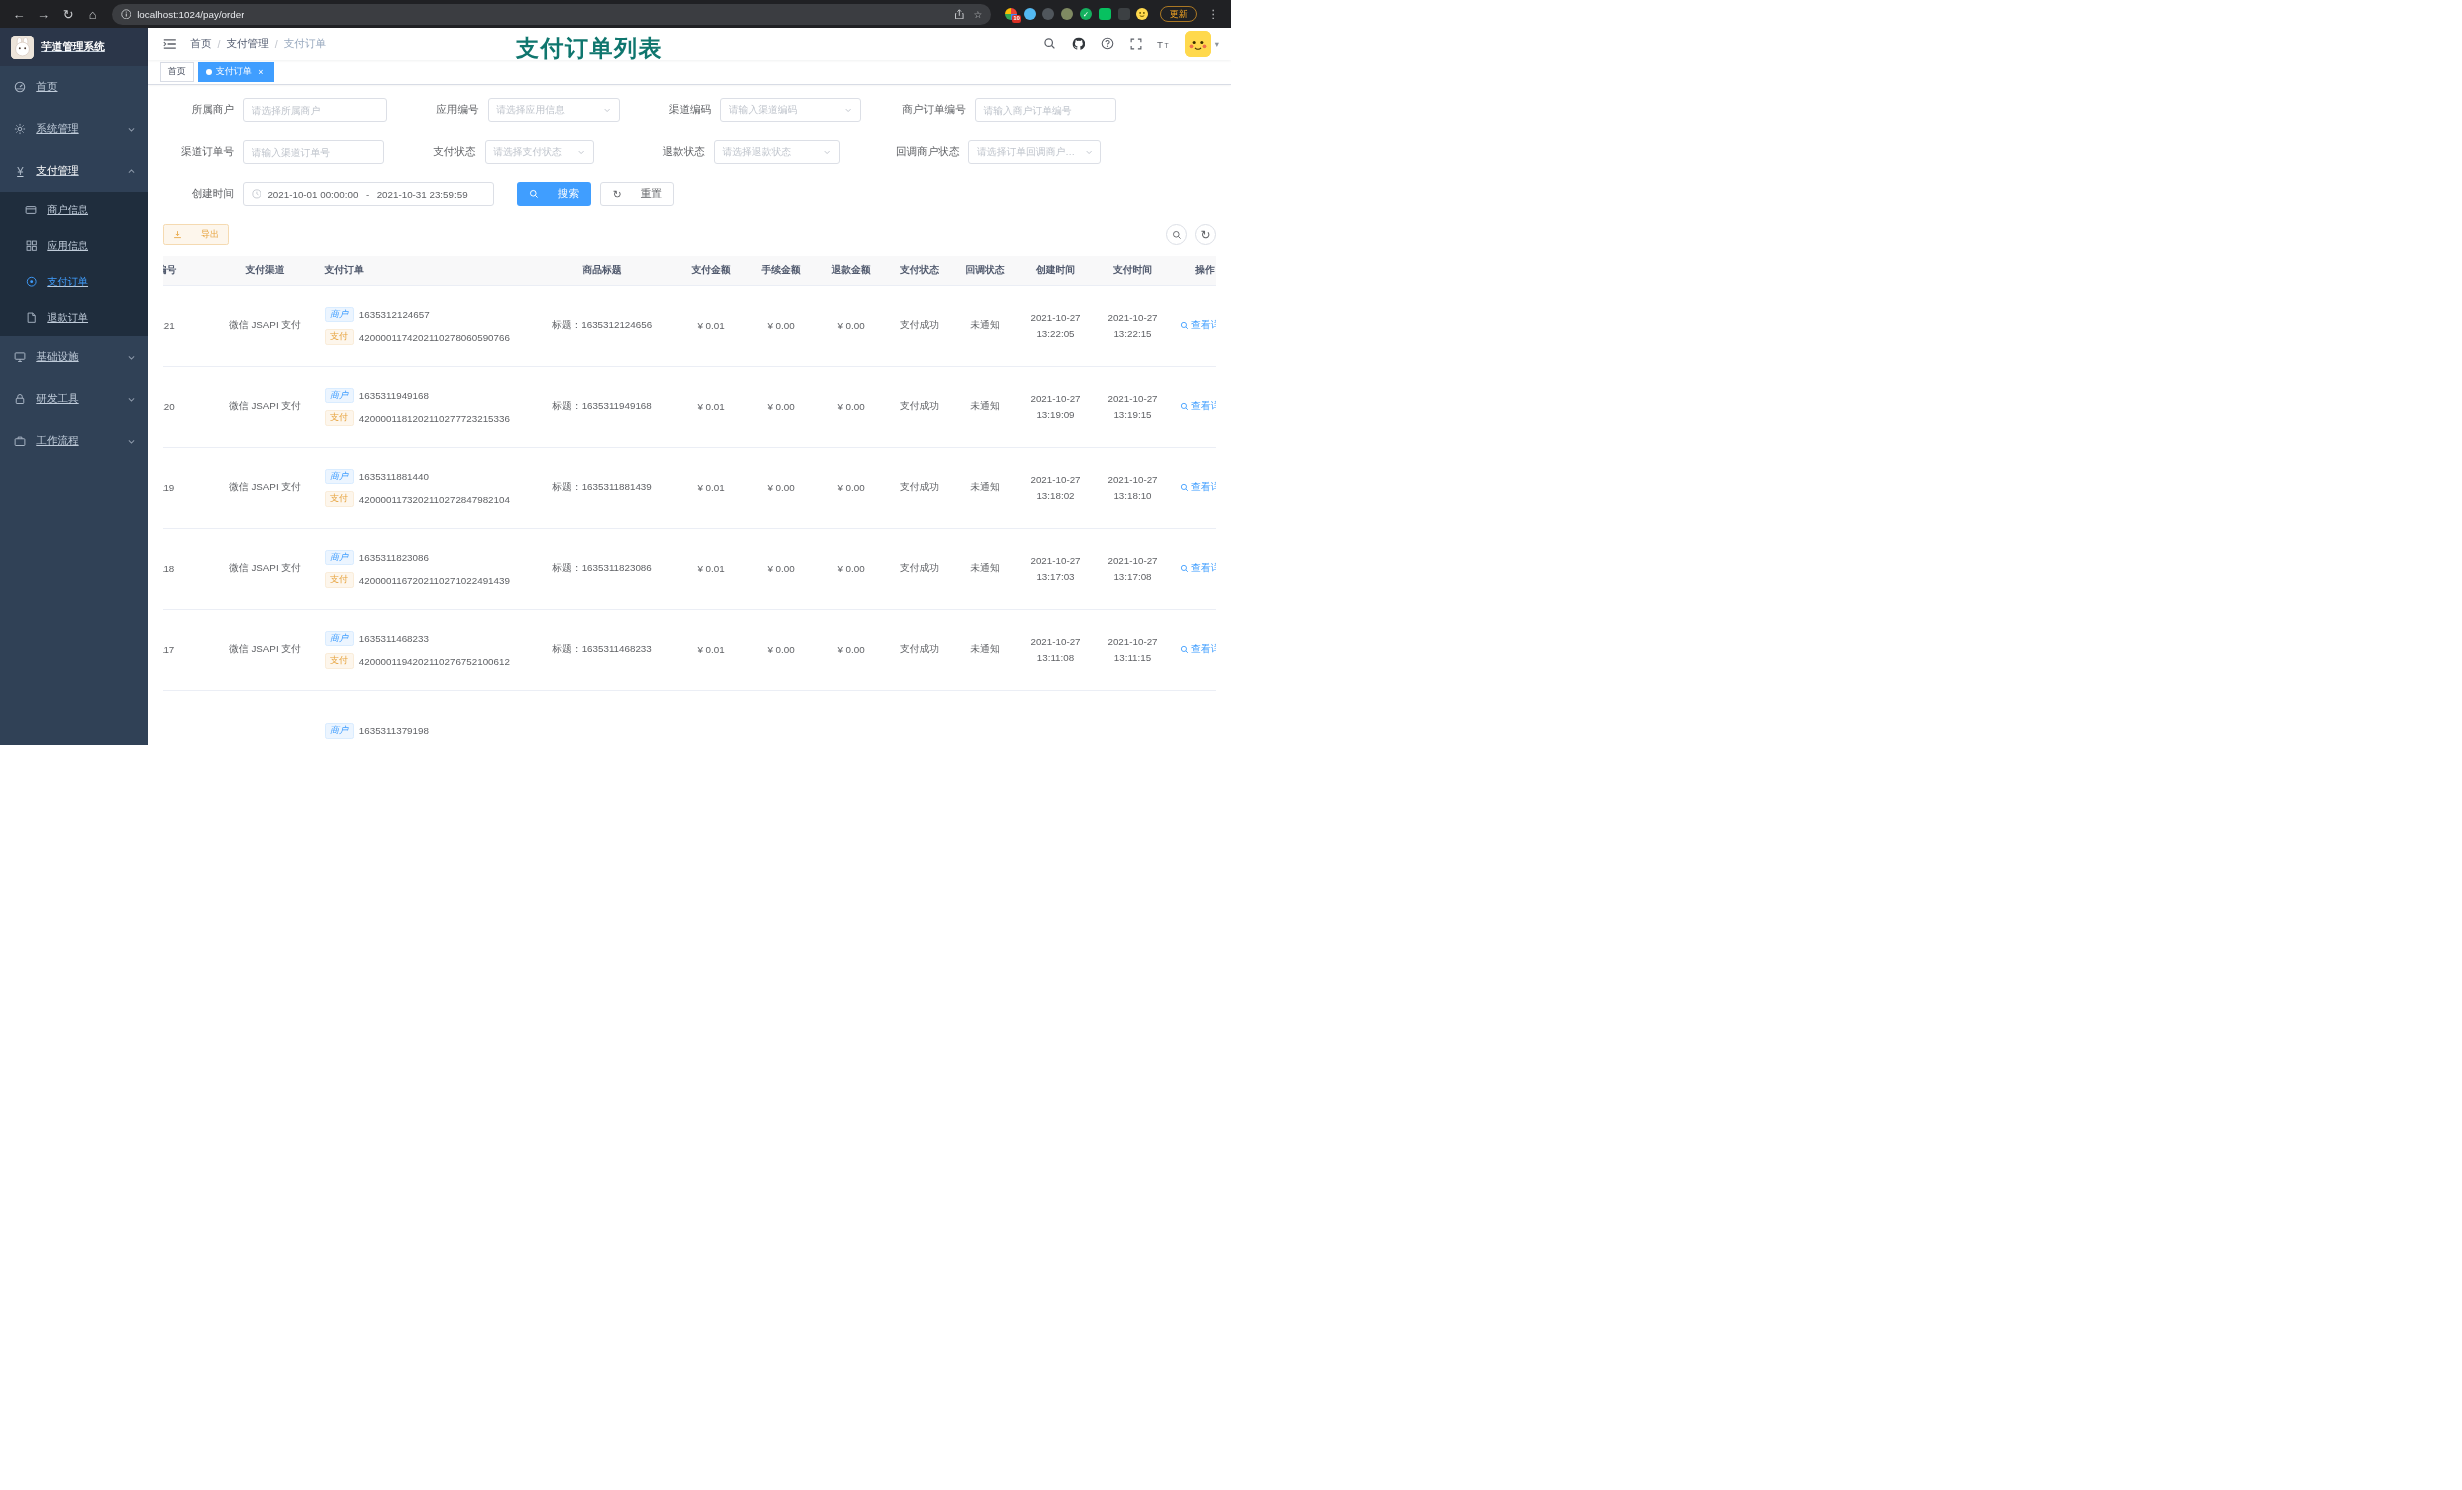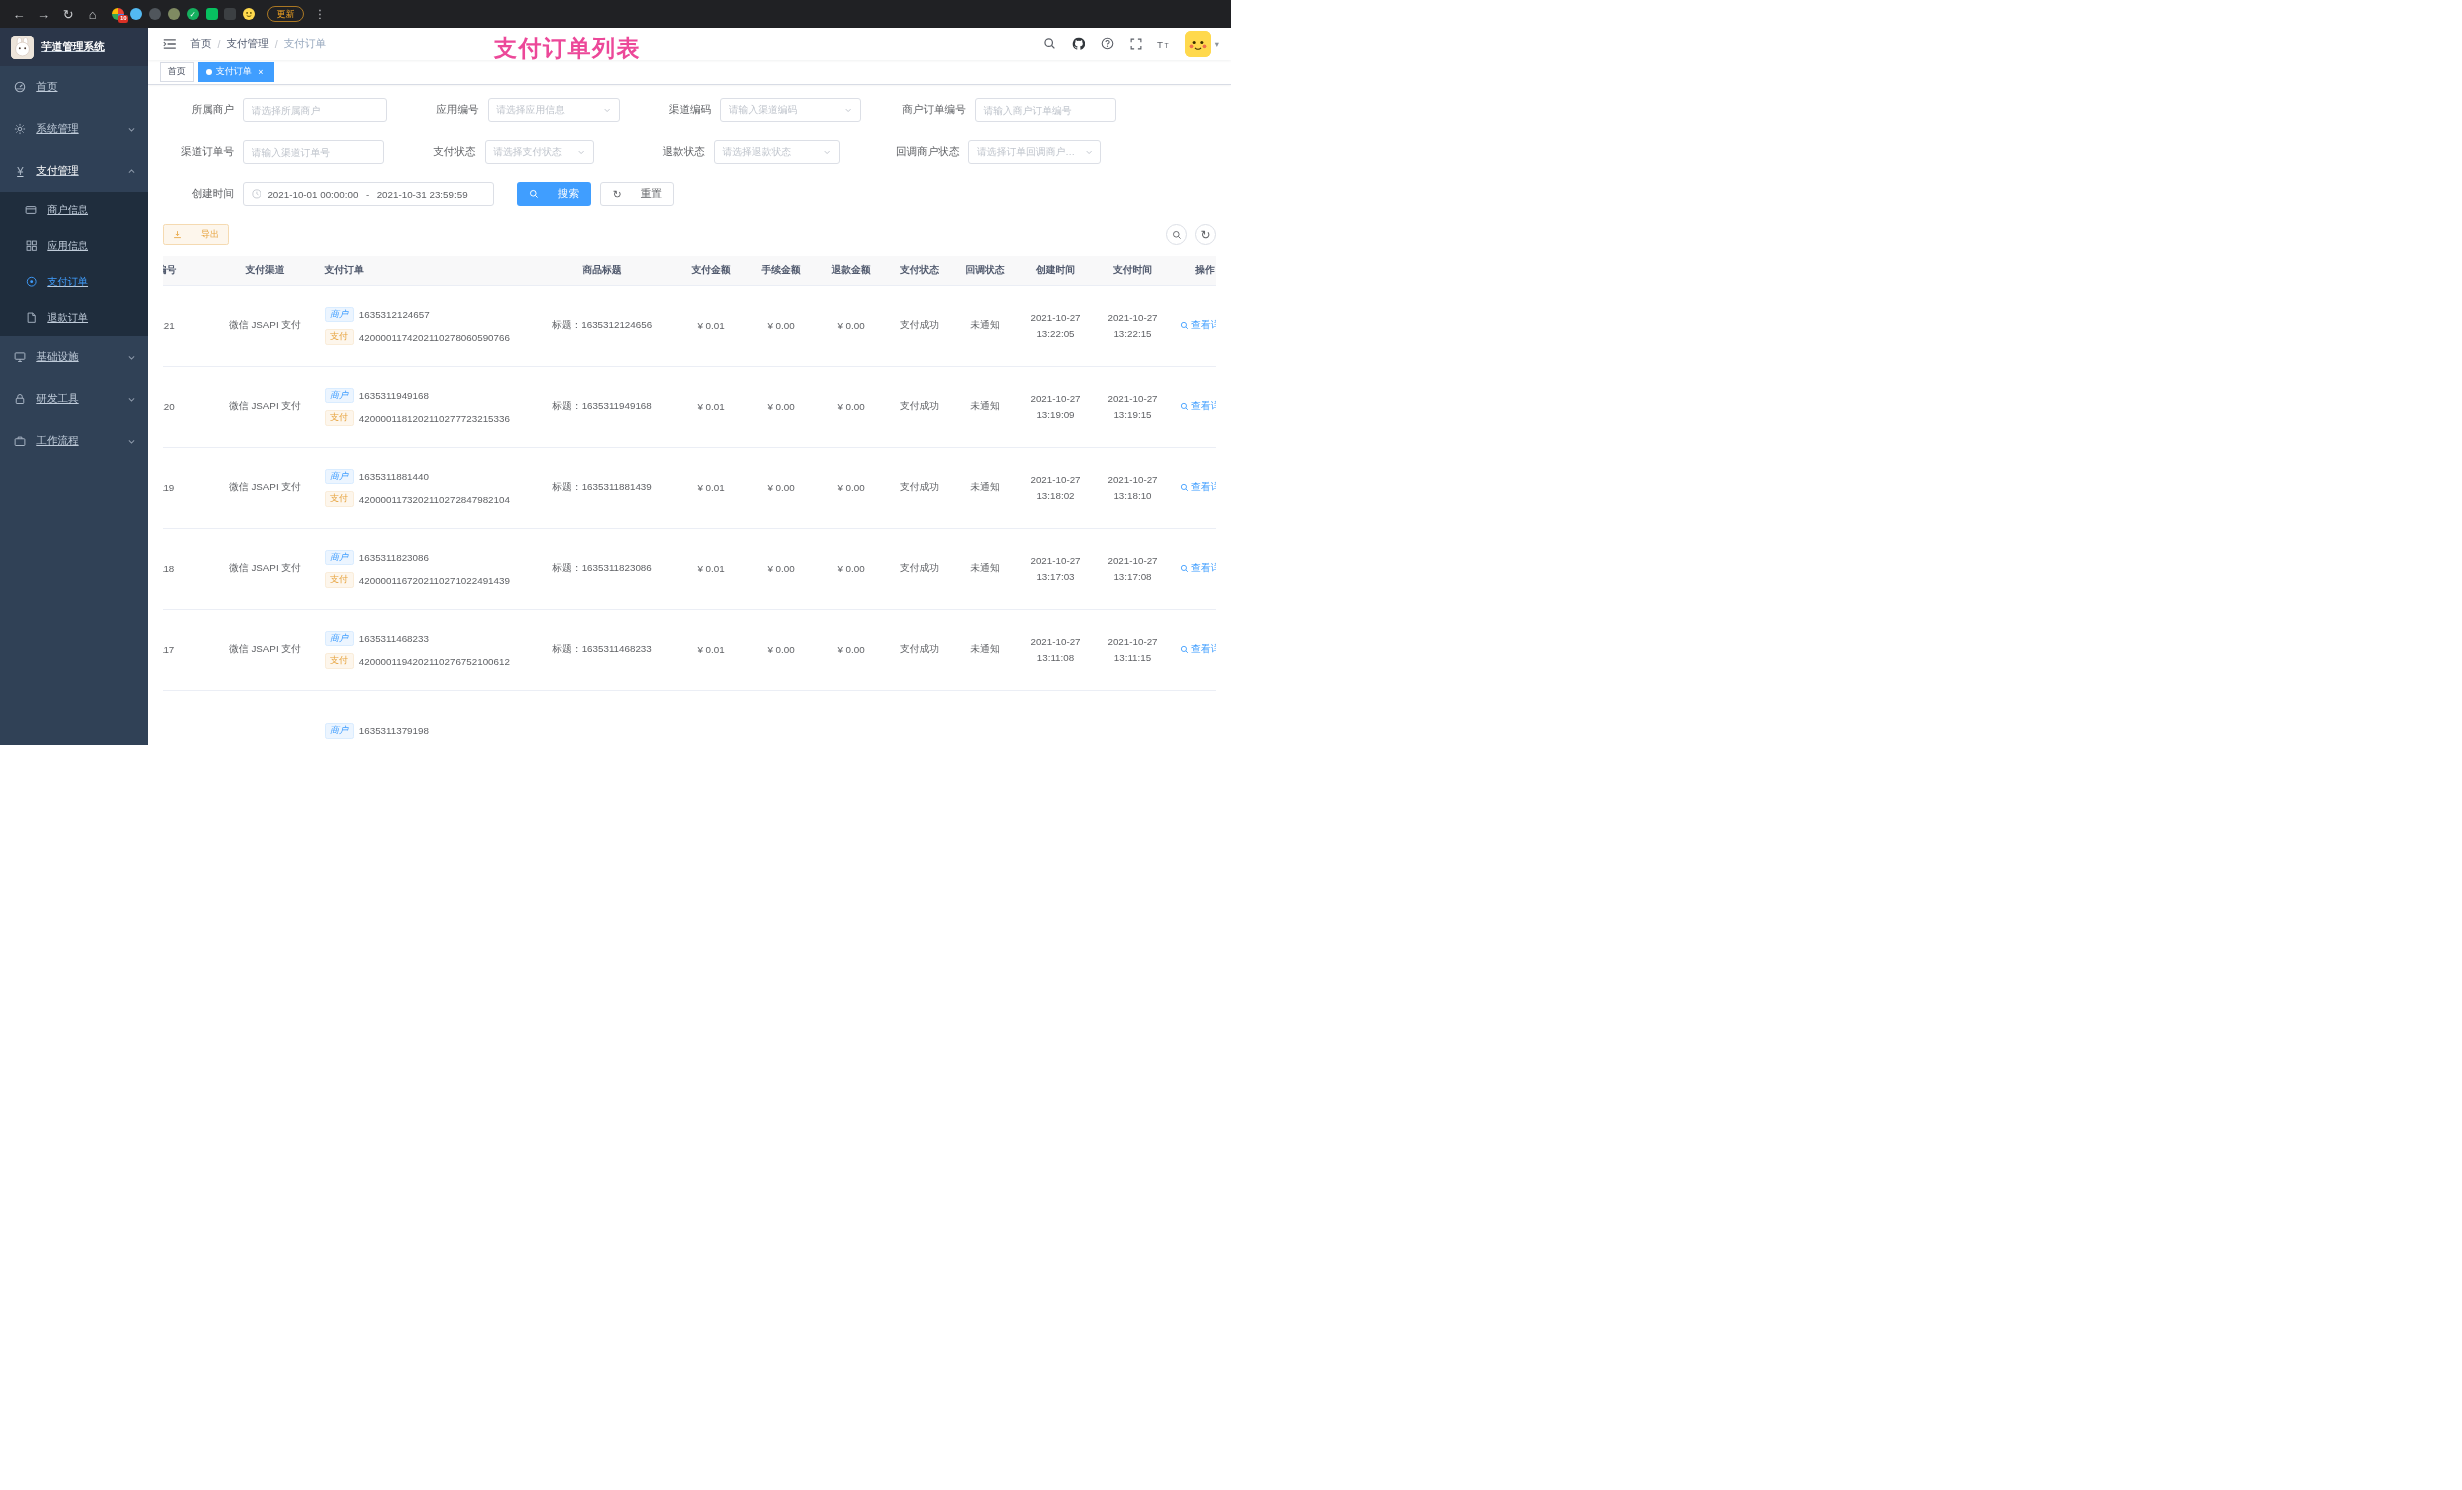--- a/index.html
+++ b/index.html
@@ -43,21 +43,21 @@
   .hamburger { width:19.7px; height:19.7px; display:flex; align-items:center; justify-content:center; color:#5a5e66; margin-right:10.6px; cursor:pointer; }
   .crumbs { display:flex; align-items:center; gap:6px; font-size:10.6px; color:#515a6e; }
   .crumbs .sep { color:#c0c4cc; }
   .crumbs .current { color:#97a8be; }
   .nav-right { margin-left:auto; display:flex; align-items:center; gap:12px; color:#5a5e66; }
   .nav-ic { width:16.7px; height:16.7px; display:flex; align-items:center; justify-content:center; cursor:pointer; }
   .avatar-wrap { display:flex; align-items:center; gap:3.8px; cursor:pointer; }
   .avatar { width:26px; height:26px; border-radius:6px; overflow:hidden; background:#ffd94d; }
   .caret-txt { color:#8c939d; font-size:8.3px; }
 
-  .annotation { position:absolute; top:33px; left:494px; z-index:5; font-size:23px; font-weight:bold; color:#ec4899; letter-spacing:1.5px; pointer-events:none; }
+  .annotation { position:absolute; top:33px; left:516px; z-index:5; font-size:23px; font-weight:bold; color:#0f766e; letter-spacing:1.5px; pointer-events:none; }
 
   
   .tagbar { height:26px; background:#fff; border-bottom:0.8px solid #d8dce5; box-shadow:0 0.8px 2.3px rgba(0,0,0,.06); display:flex; align-items:center; padding:0 12px; gap:4.5px; position:relative; z-index:1; }
   .tag { height:19.7px; display:inline-flex; align-items:center; gap:3.8px; border:0.8px solid #d8dce5; background:#fff; color:#495060; padding:0 6.8px; font-size:9px; cursor:pointer; }
   .tag.active { background:#409eff; border-color:#409eff; color:#fff; }
   .tag .dot { width:6px; height:6px; border-radius:50%; background:#fff; }
   .tag .x { font-size:9px; width:10.6px; height:10.6px; display:flex; align-items:center; justify-content:center; border-radius:50%; }
 
   
   .content { flex:1 1 auto; padding:13.6px 15px 0 15px; overflow:hidden; }
@@ -99,20 +99,39 @@
   svg.ic { display:block; }
 </style>
 </head>
 <body>
 
 <div class="browser">
   <div class="nav-btn">←</div>
   <div class="nav-btn">→</div>
   <div class="nav-btn">↻</div>
   <div class="nav-btn">⌂</div>
+  <div class="omnibox">
+    <span>
+      <svg class="ic" width="10.6" height="10.6" viewBox="0 0 14 14">
+          <circle cx="7" cy="7" r="6" fill="none" stroke="#c7c9cc" stroke-width="1.2"></circle>
+          <rect x="6.3" y="6" width="1.4" height="4" fill="#c7c9cc"></rect>
+          <rect x="6.3" y="3.4" width="1.4" height="1.4" fill="#c7c9cc"></rect>
+        </svg>
+    </span>
+    <span class="url">localhost:1024/pay/order</span>
+    <span class="right-icons">
+      <span>
+        <svg class="ic" width="10.6" height="10.6" viewBox="0 0 14 14" fill="none" stroke="#c7c9cc" stroke-width="1.3">
+            <path d="M7 9V1.5M4.5 3.5L7 1l2.5 2.5"></path>
+            <path d="M3 6H2v7h10V6h-1"></path>
+          </svg>
+      </span>
+      <span>☆</span>
+    </span>
+  </div>
   <div class="ext-strip">
     <span class="ext" style="background:conic-gradient(#ea4335 0 25%, #4285f4 0 50%, #34a853 0 75%, #fbbc05 0);">
       <span class="badge">10</span>
     </span>
     <span class="ext" style="background:#53b9f2;"></span>
     <span class="ext" style="background:#50565c;"></span>
     <span class="ext" style="background:#7f8a62;"></span>
     <span class="ext" style="background:#15b05f;">
         <span class="glyph">✓</span>
       </span>

